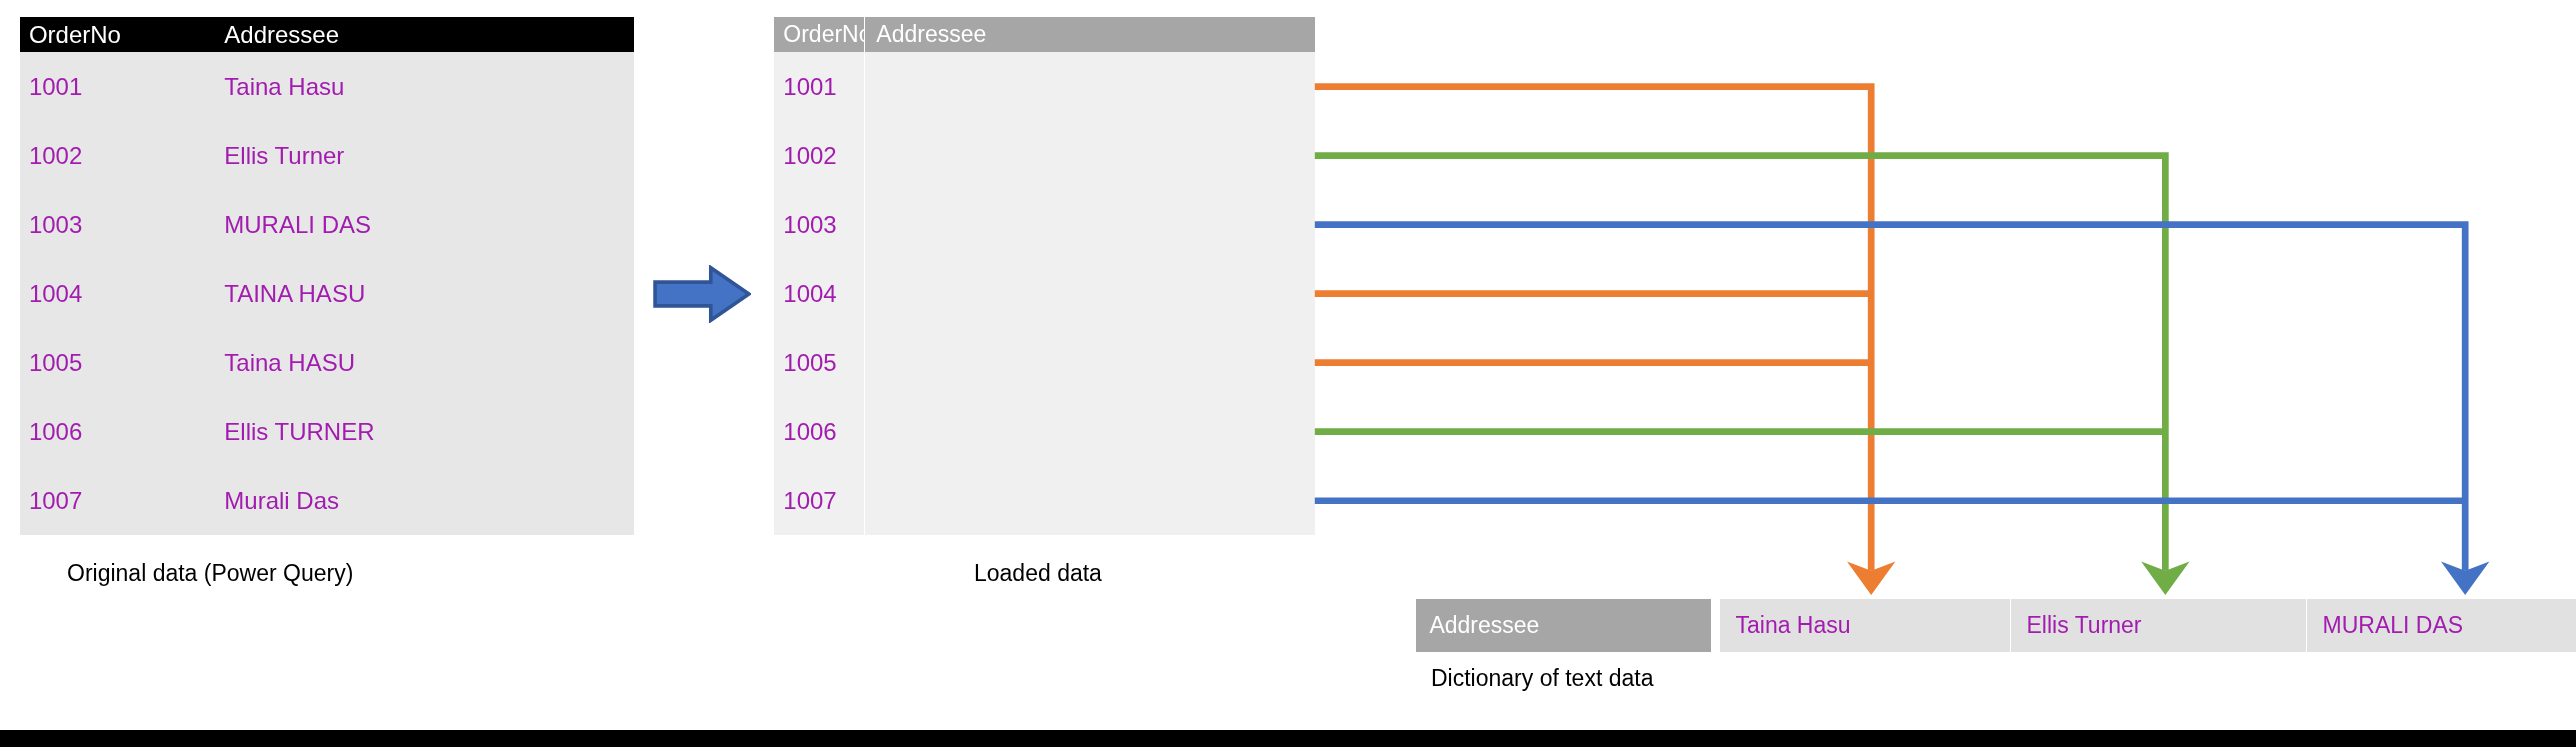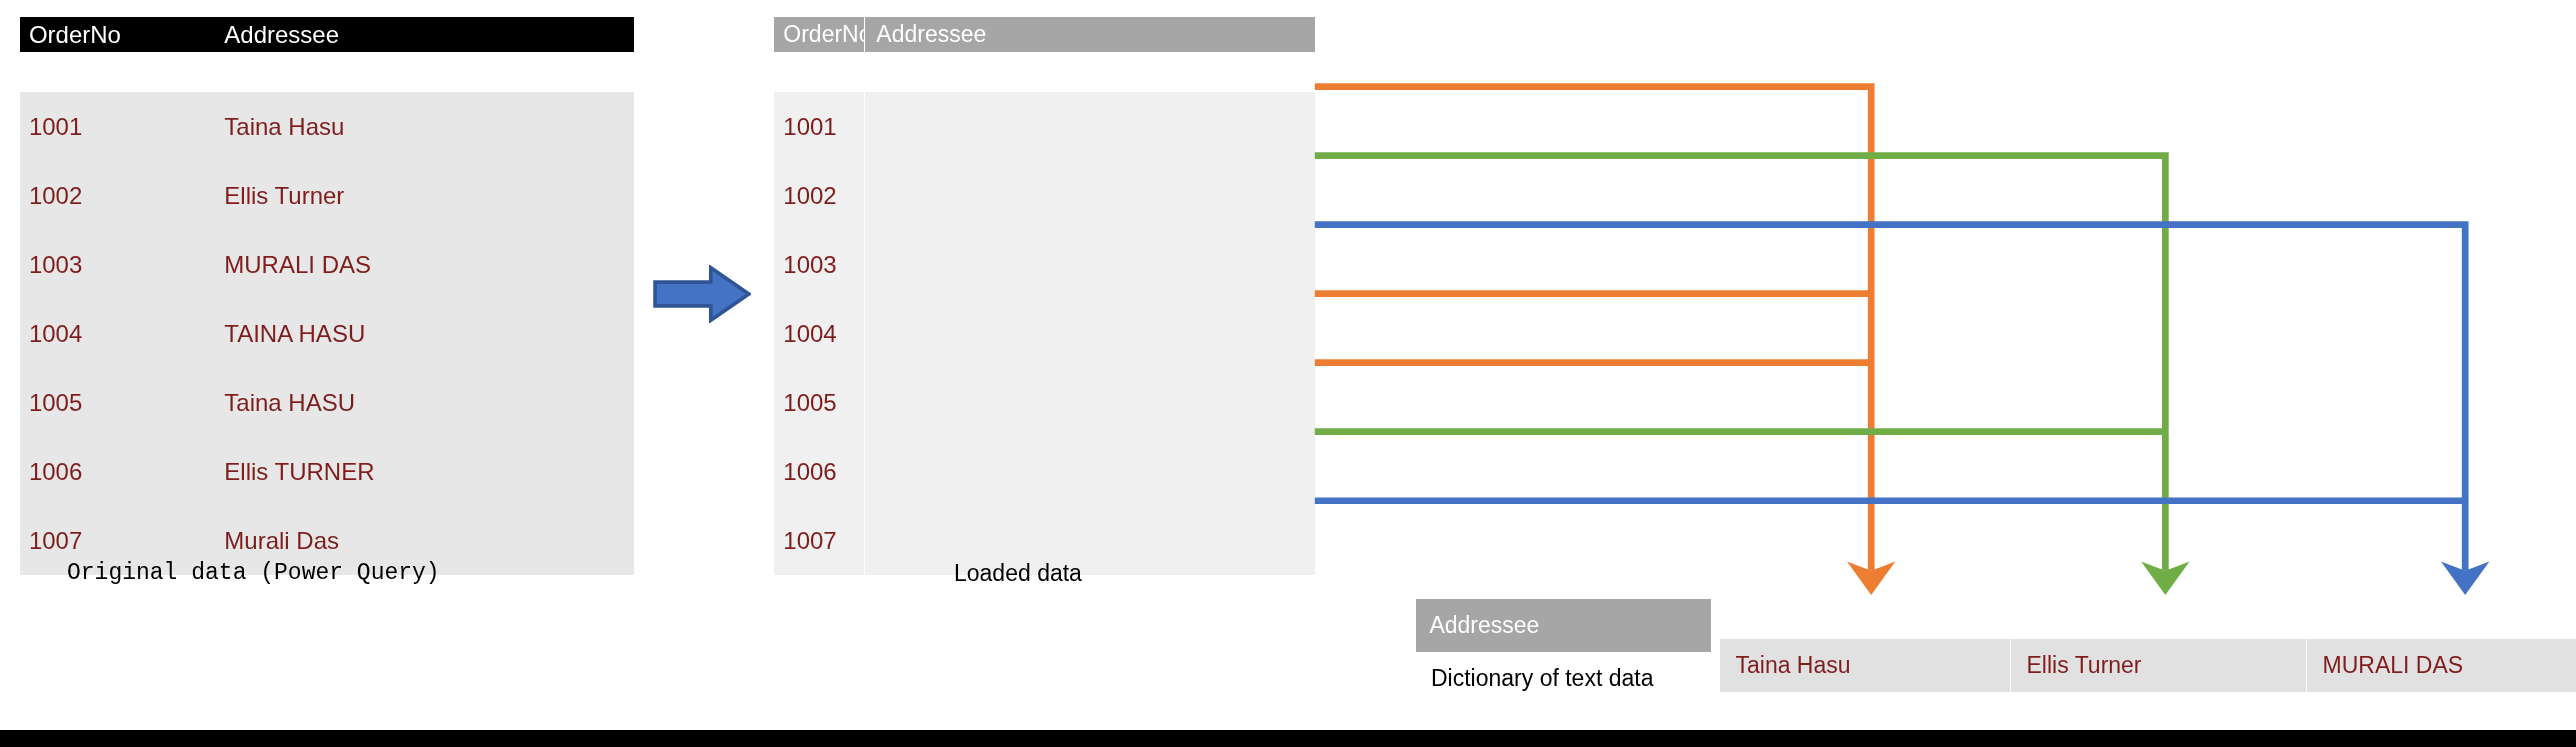--- a/index.html
+++ b/index.html
@@ -6,21 +6,21 @@
   body{width:2626px;height:747px;position:relative;overflow:hidden;
        font-family:"Liberation Sans", sans-serif;}
 
   .stage{position:absolute;left:0;top:0;width:2626px;height:747px;}
 
   
   .tbl{position:absolute;}
   .hcell{position:absolute;display:flex;align-items:center;
          font-weight:normal;color:#ffffff;box-sizing:border-box;}
   .cell{position:absolute;display:flex;align-items:center;
-        box-sizing:border-box;color:#7f1d1d;margin-top:40px;}
+        box-sizing:border-box;color:#a21caf;}
 
   
   .orig-head{background:#000000;}
   .orig-row{background:#e7e7e7;}
 
   
   .load-head{background:#a6a6a6;}
   .load-row{background:#f0f0f0;}
 
   
@@ -65,21 +65,21 @@
     <div class="cell orig-row" style="left:19.6px;top:328px;width:193px;height:69px;padding-left:9.3px;font-size:24px;">1005</div>
     <div class="cell orig-row" style="left:213px;top:328px;width:421px;height:69px;padding-left:11.3px;font-size:24px;">Taina HASU</div>
 
     <div class="cell orig-row" style="left:19.6px;top:397px;width:193px;height:69px;padding-left:9.3px;font-size:24px;">1006</div>
     <div class="cell orig-row" style="left:213px;top:397px;width:421px;height:69px;padding-left:11.3px;font-size:24px;">Ellis TURNER</div>
 
     <div class="cell orig-row" style="left:19.6px;top:466px;width:193px;height:69px;padding-left:9.3px;font-size:24px;">1007</div>
     <div class="cell orig-row" style="left:213px;top:466px;width:421px;height:69px;padding-left:11.3px;font-size:24px;">Murali Das</div>
   </div>
 
-  <div class="caption" style="left:67px;top:560px;font-family:Liberation Mono, monospace;">Original data (Power Query)</div>
+  <div class="caption" style="left:67px;top:560px;">Original data (Power Query)</div>
 
   <div class="block-arrow" style="left:653px;top:265px;width:98px;height:58px;">
     <svg width="98" height="58" viewBox="0 0 190 112">
       <polygon points="4,33 112,33 112,5 186,56 112,107 112,79 4,79" fill="#4472c4" stroke="#2f5597" stroke-width="7" stroke-linejoin="miter"></polygon>
     </svg>
   </div>
 
   <div class="tbl">
     <div class="hcell load-head" style="left:774px;top:17px;width:90px;height:35px;padding-left:9.3px;font-size:23px;">OrderNo</div>
     <div class="hcell load-head" style="left:865px;top:17px;width:450px;height:35px;padding-left:11.3px;font-size:23px;">Addressee</div>
@@ -99,21 +99,21 @@
     <div class="cell load-row" style="left:774px;top:328px;width:90px;height:69px;padding-left:9.3px;font-size:24px;">1005</div>
     <div class="cell load-row" style="left:865px;top:328px;width:450px;height:69px;padding-left:11.3px;font-size:24px;"></div>
 
     <div class="cell load-row" style="left:774px;top:397px;width:90px;height:69px;padding-left:9.3px;font-size:24px;">1006</div>
     <div class="cell load-row" style="left:865px;top:397px;width:450px;height:69px;padding-left:11.3px;font-size:24px;"></div>
 
     <div class="cell load-row" style="left:774px;top:466px;width:90px;height:69px;padding-left:9.3px;font-size:24px;">1007</div>
     <div class="cell load-row" style="left:865px;top:466px;width:450px;height:69px;padding-left:11.3px;font-size:24px;"></div>
   </div>
 
-  <div class="caption" style="left:954px;top:560px;">Loaded data</div>
+  <div class="caption" style="left:974px;top:560px;">Loaded data</div>
 
   <svg class="conn" width="2626" height="747" viewBox="0 0 5097 1450">
 
     <g stroke="#ed7d31" stroke-width="13" fill="none">
       <path d="M2552,168 L3632,168 L3632,1108"></path>
       <path d="M2552,570 L3632,570"></path>
       <path d="M2552,704 L3632,704"></path>
     </g>
     <polygon points="3632,1155 3585,1090 3632,1108 3679,1090" fill="#ed7d31"></polygon>
 

